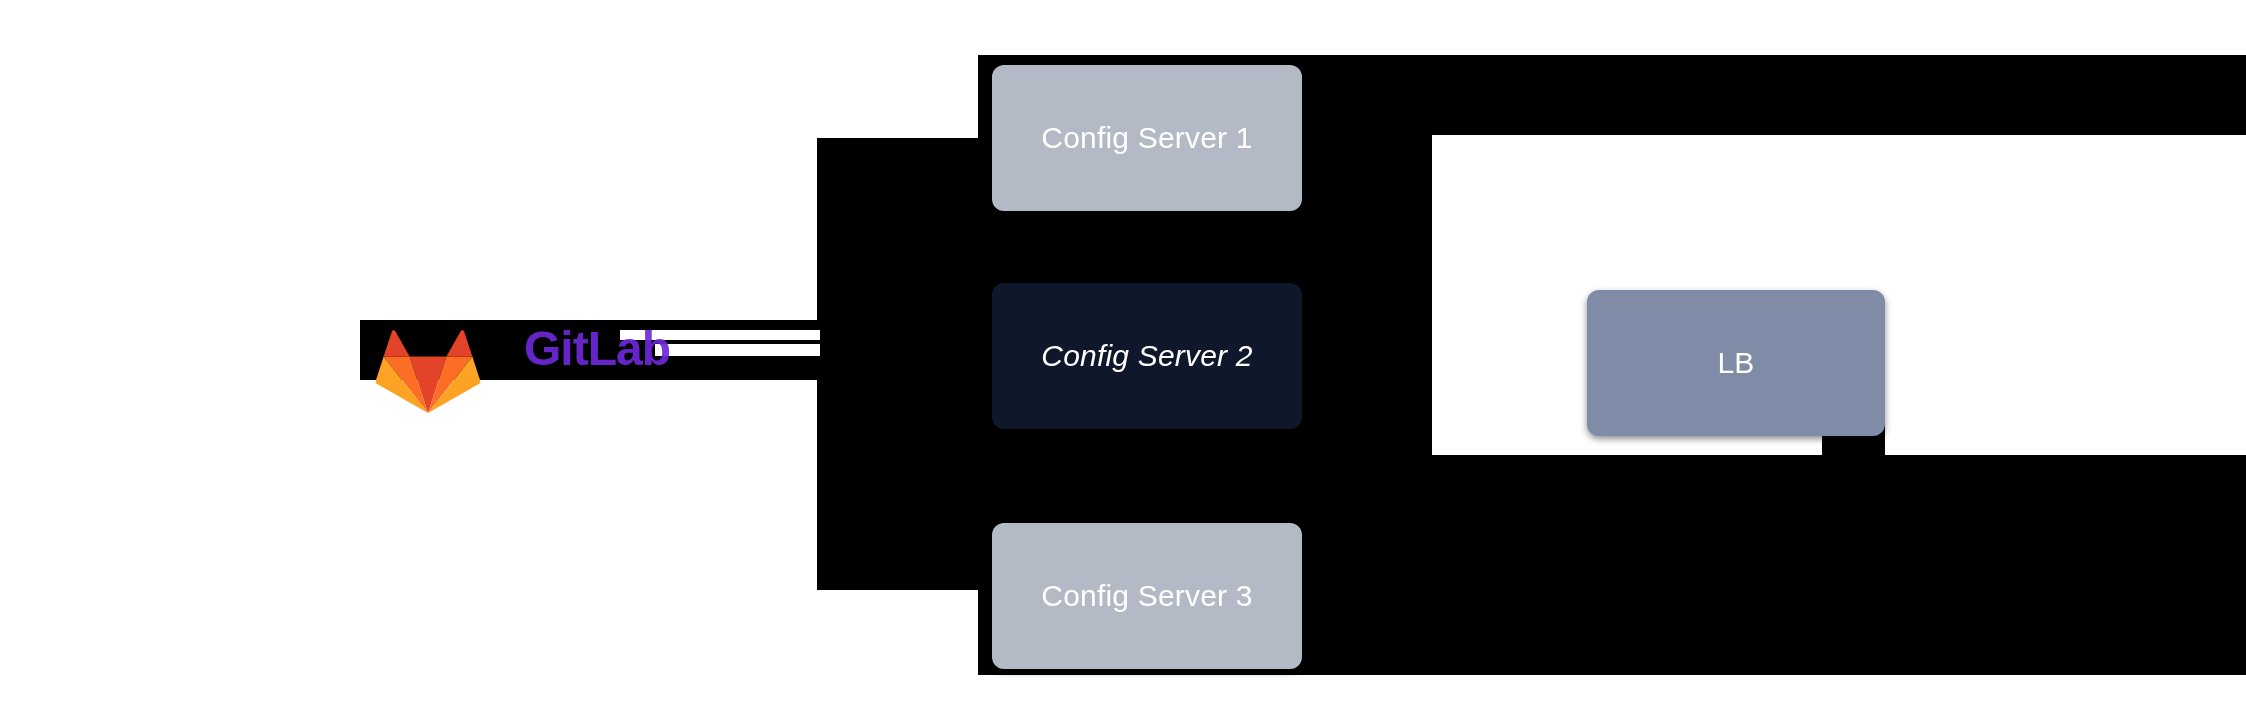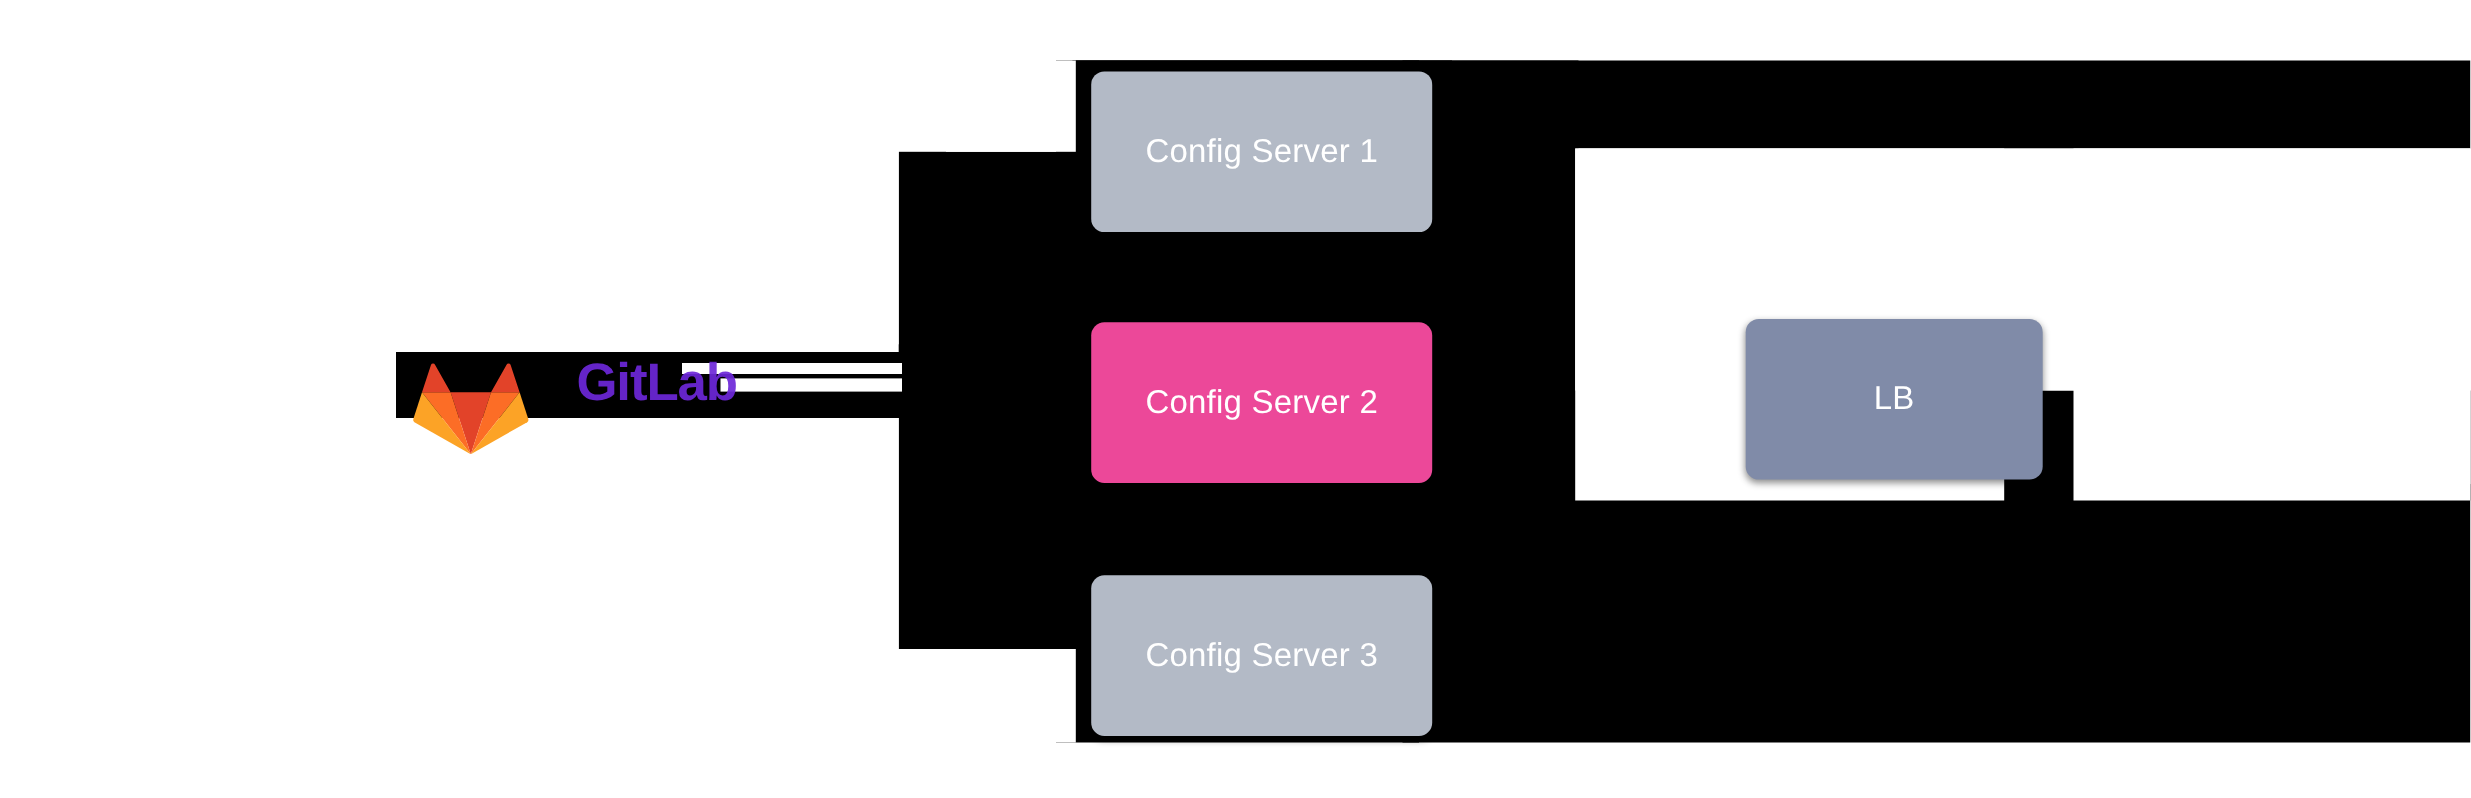--- a/index.html
+++ b/index.html
@@ -57,21 +57,21 @@
     line-height: 1;
     color: #ffffff;
   }
   .node-config {
     width: 310px;
     height: 146px;
     left: 978px;
     margin-left: 14px;
   }
   .node-lb {
-    width: 270px;
+    width: 298px;
     height: 146px;
     left: 1587px;
     top: 290px;
   }
 
   
   #gitlab-logo-wrap {
     position: absolute;
     left: 358px;
     top: 300px;
@@ -156,21 +156,21 @@
       <path d="M325 172 L300 96 A6 6 0 0 0 289 96 L246 172 Z" fill="#e24329"></path>
     </svg>
   </div>
 
   <div id="gitlab-wordmark">GitLab</div>
 
   <div class="node node-config" style="top:65px; background:#b3bac6;">
     <span class="node-label">Config Server 1</span>
   </div>
 
-  <div class="node node-config" style="top:293px; background:#ec4899;">
+  <div class="node node-config" style="top:283px; background:#0f172a;font-style:italic;">
     <span class="node-label">Config Server 2</span>
   </div>
 
   <div class="node node-config" style="top:523px; background:#b3bac6;">
     <span class="node-label">Config Server 3</span>
   </div>
 
   <div class="node node-lb" style="background:#808ba8;">
     <span class="node-label">LB</span>
   </div>

